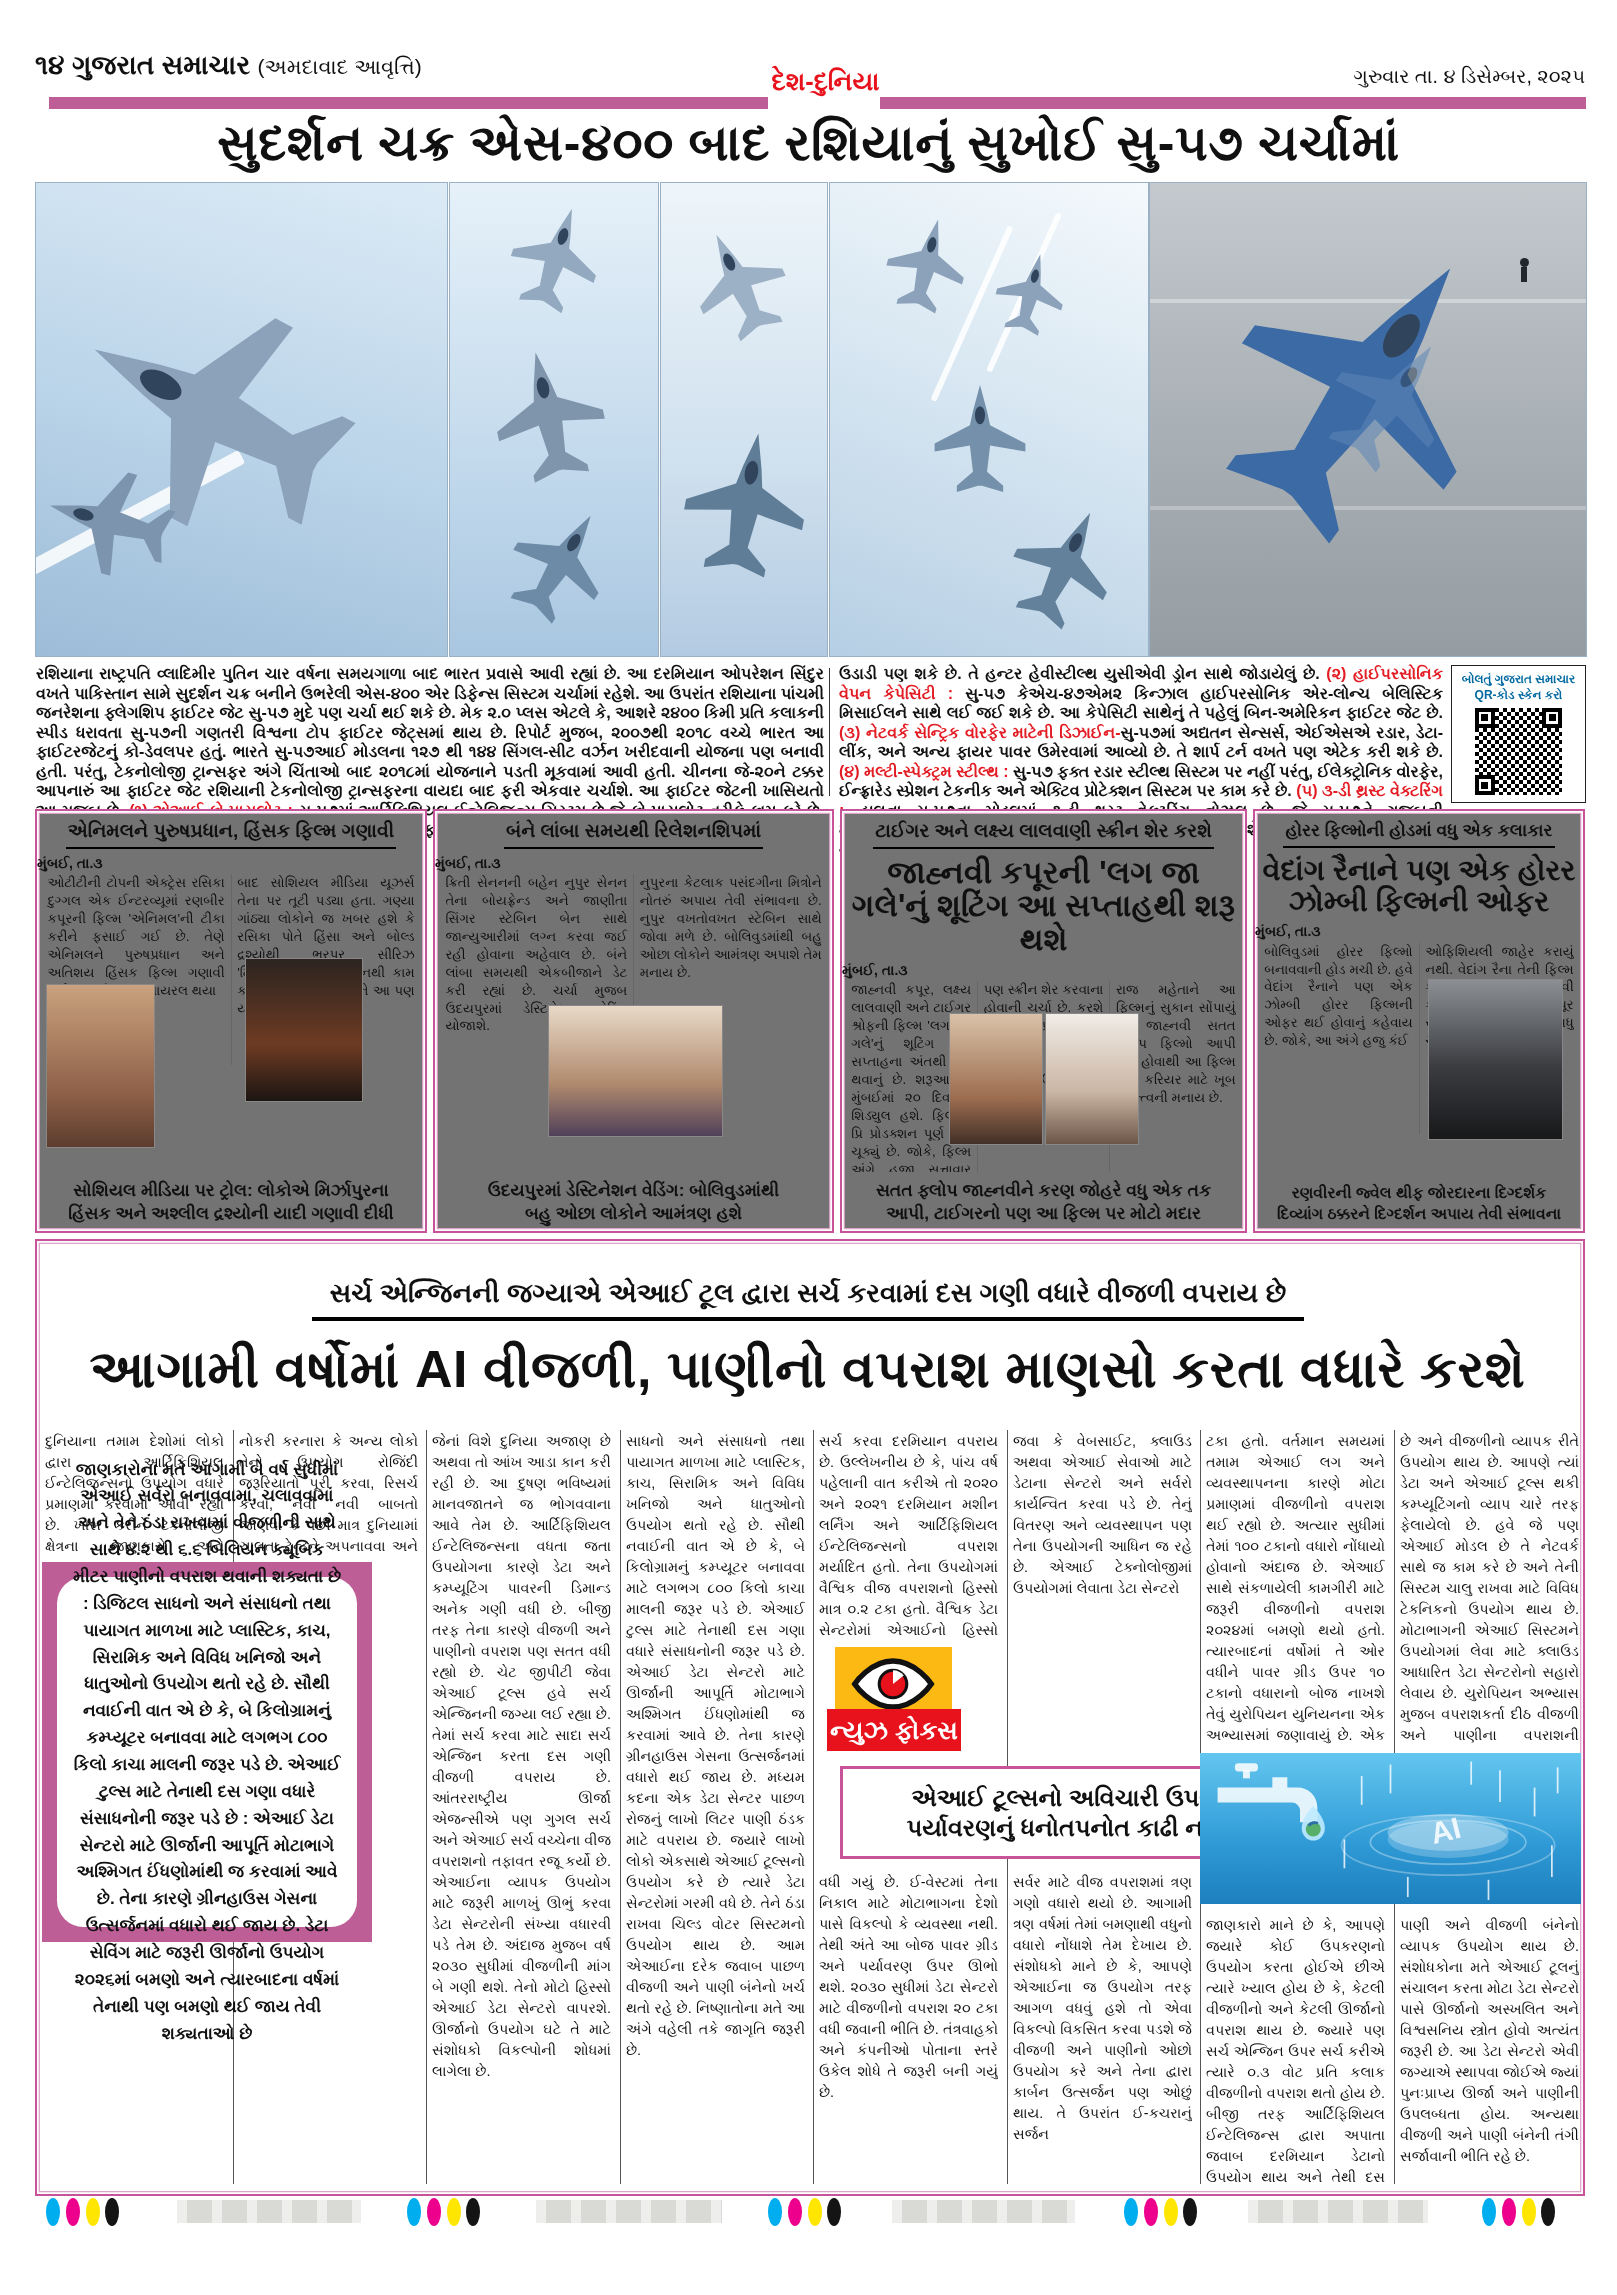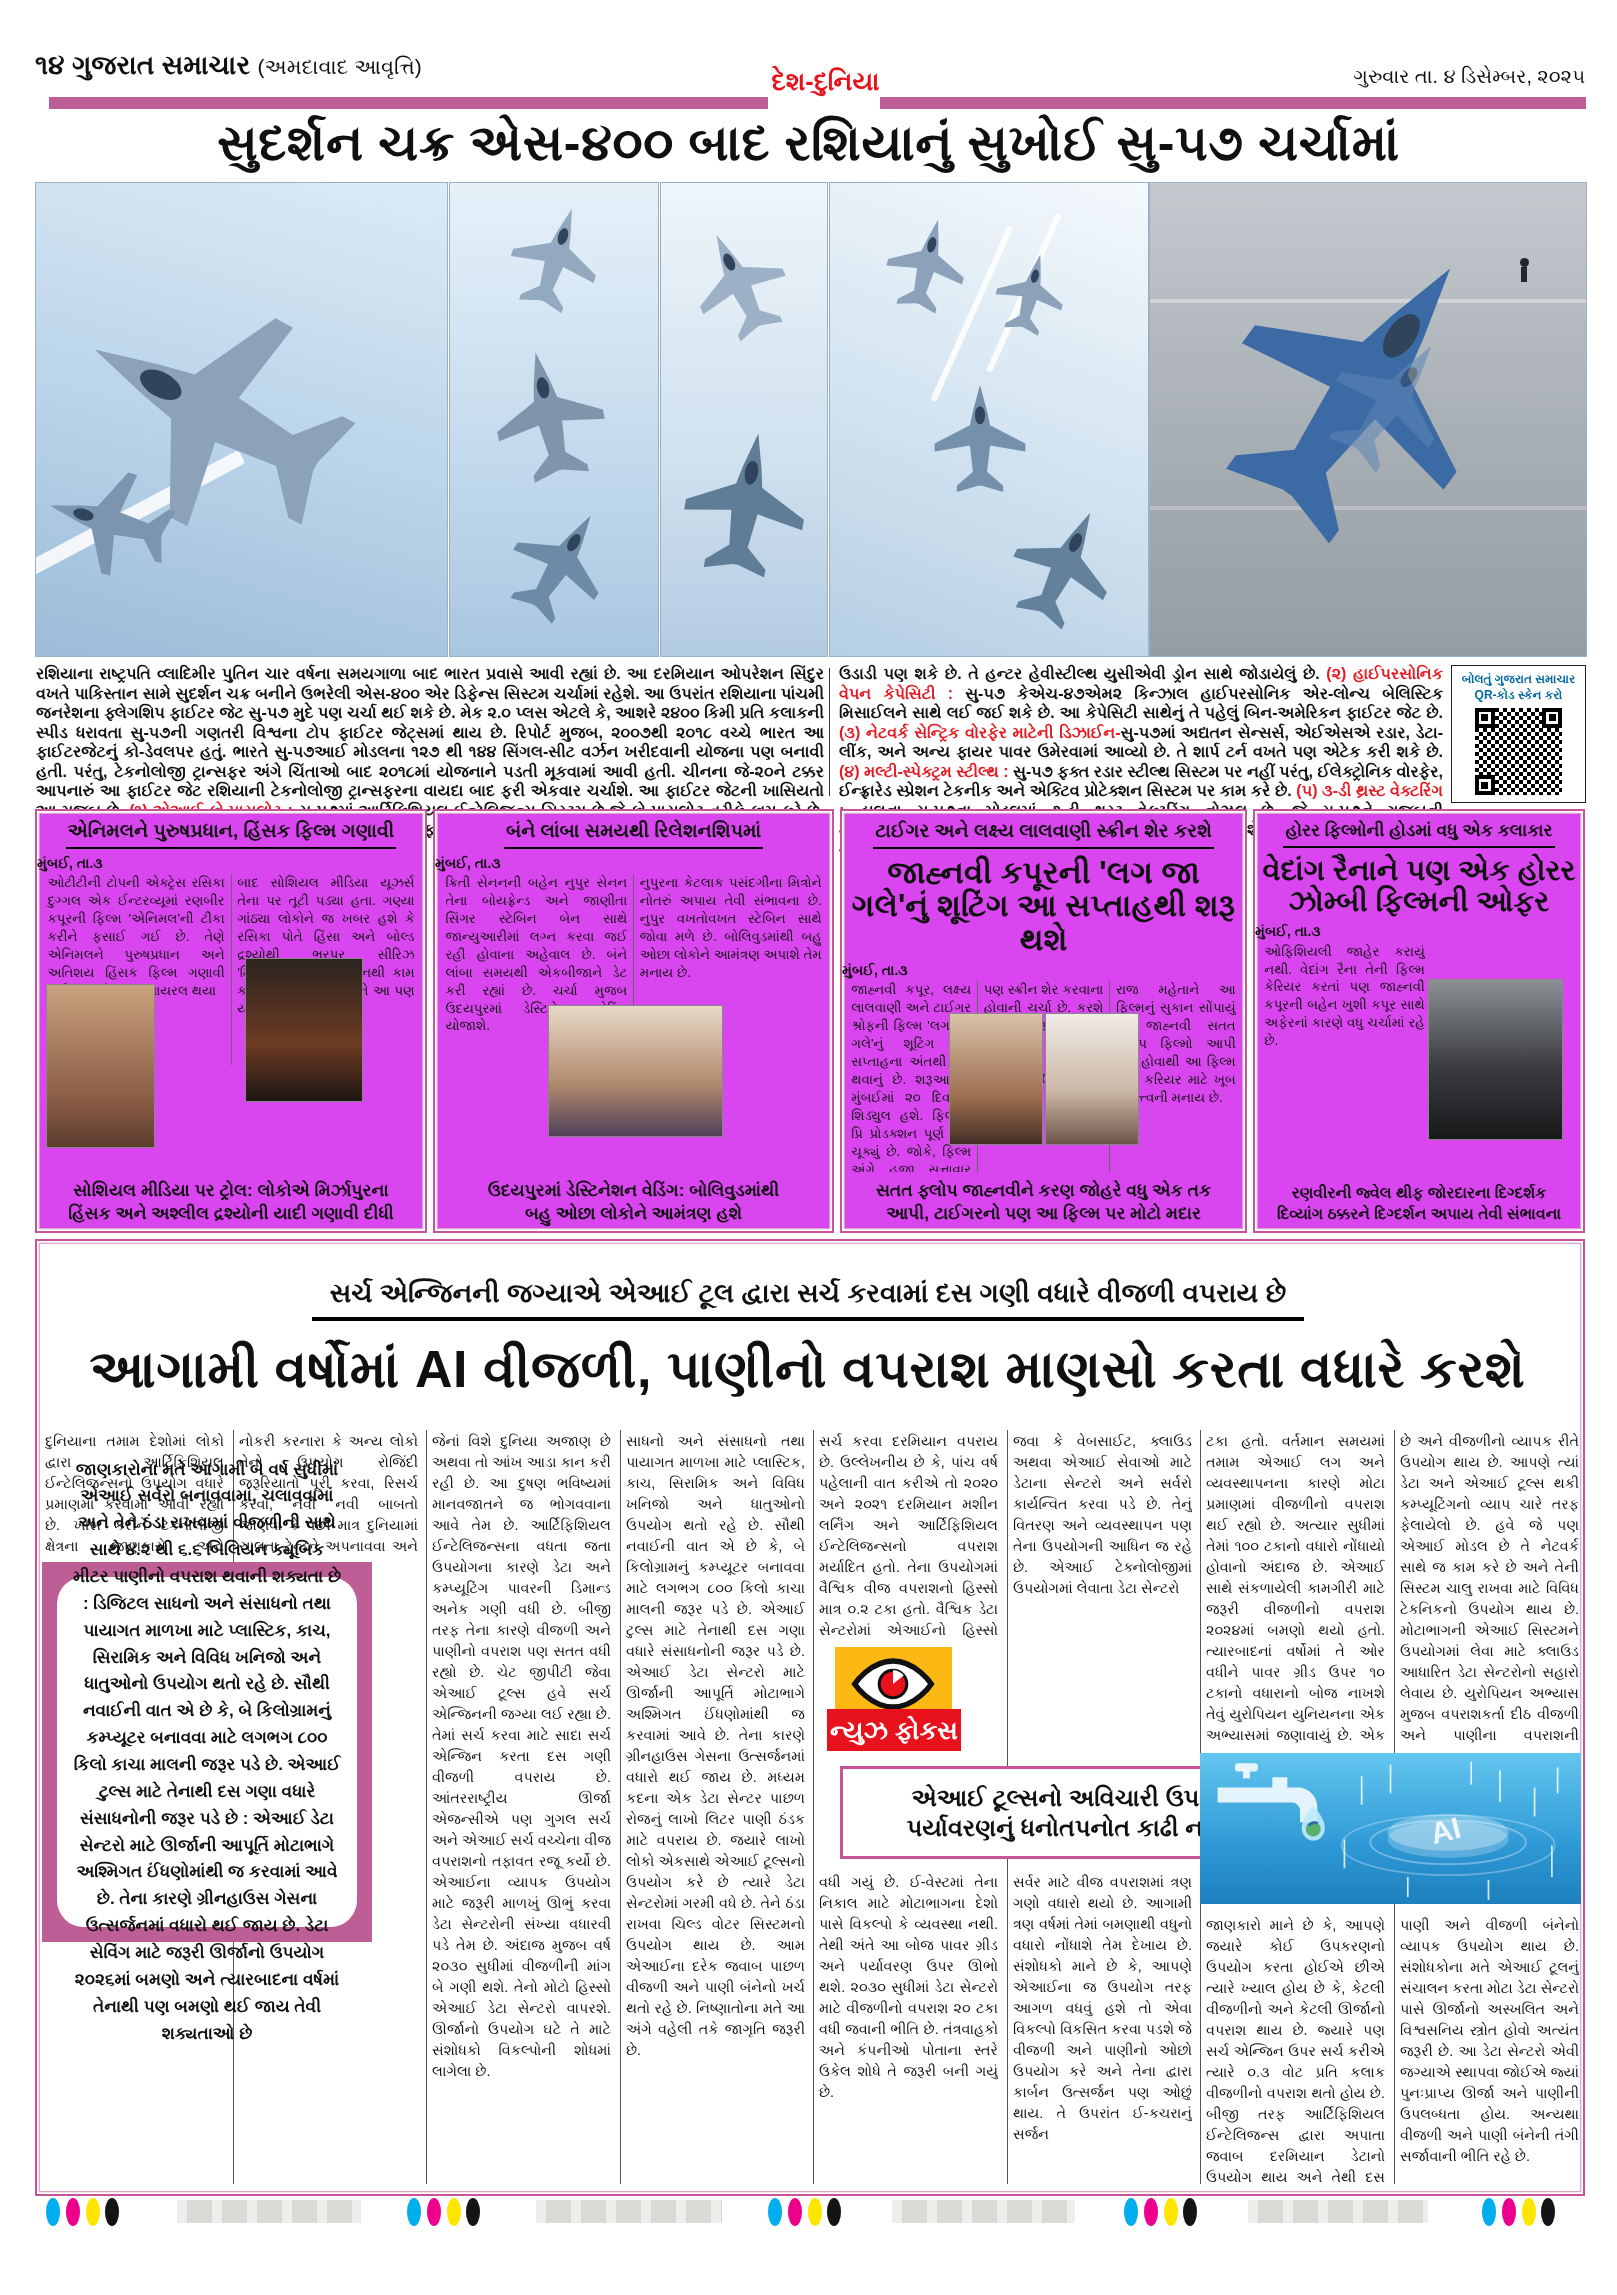--- a/index.html
+++ b/index.html
@@ -11,21 +11,21 @@
   .clip{overflow:hidden;}
   
   .pinkbar{background:#bd5e97;height:11.6px;}
   .section-label{color:#e8121c;font-weight:bold;font-size:25.4px;text-align:center;}
   
   .lead-headline{font-size:50px;font-weight:bold;text-align:center;letter-spacing:0.6px;}
   .photo{border:0.6px solid #9ab0c4;}
   .cap{font-size:16px;font-weight:bold;line-height:1.22;}
   .cap .red{color:#e31b23;}
   
-  .mbox{background:#d946ef;border:2.3px solid #c75399;box-shadow:inset 0 0 0 1.7px #fff,inset 0 0 0 2.9px #dda4c9;}
+  .mbox{background:#737373;border:2.3px solid #c75399;box-shadow:inset 0 0 0 1.7px #fff,inset 0 0 0 2.9px #dda4c9;}
   .kicker{display:inline-block;font-size:19px;font-weight:bold;border-bottom:2.3px solid #000;padding:3.5px 2.3px 4.6px;}
   .bhead{font-size:31px;font-weight:bold;line-height:1.08;text-align:center;}
   .dateline{font-size:14px;font-weight:bold;text-align:left;padding-right:8px;}
   .bbody{font-size:13.3px;line-height:1.35;}
   .bcol{padding:0 5.8px;}
   .bcol + .bcol{border-left:1.2px solid #666;}
   .strip{font-size:17.3px;font-weight:bold;text-align:center;line-height:1.3;}
   .ph{border:0.6px solid #888;}
   
   .aibox{background:#fff;border:2.3px solid #c75399;box-shadow:inset 0 0 0 1.7px #fff,inset 0 0 0 2.9px #dda4c9;}
@@ -191,20 +191,21 @@
       <div>સતત ફ્લોપ જાહ્નવીને કરણ જોહરે વધુ એક તક</div>
         <div>આપી, ટાઈગરનો પણ આ ફિલ્મ પર મોટો મદાર</div>
     </div>
   </div>
 
   <div class="abs mbox" style="left:1253px;top:809px;width:328px;height:420px;">
     <div class="center" style="margin-top:5.8px;"><span class="kicker" style="font-size:17.3px;">હોરર ફિલ્મોની હોડમાં વધુ એક કલાકાર</span></div>
     <div class="bhead" style="margin:7px 7px 0;font-size:29px;">વેદાંગ રૈનાને પણ એક હોરર ઝોમ્બી ફિલ્મની ઓફર</div>
     <div class="dateline" style="margin-top:5.8px;width:162px;">મુંબઈ, તા.૩</div>
     <div style="display:flex;margin:2.3px 3.5px 0;height:191px;overflow:hidden;">
+      <div class="bcol bbody just" style="width:50%;">બોલિવુડમાં હોરર ફિલ્મો બનાવવાની હોડ મચી છે. હવે વેદાંગ રૈનાને પણ એક ઝોમ્બી હોરર ફિલ્મની ઓફર થઈ હોવાનું કહેવાય છે. જોકે, આ અંગે હજુ કંઈ</div>
       <div class="bcol bbody just" style="width:50%;">ઓફિશિયલી જાહેર કરાયું નથી. વેદાંગ રૈના તેની ફિલ્મ કેરિયર કરતાં પણ જાહ્નવી કપૂરની બહેન ખુશી કપૂર સાથે અફેરનાં કારણે વધુ ચર્ચામાં રહે છે.</div>
     </div>
     <div class="abs ph" style="left:173px;top:168px;width:133px;height:159px;background:linear-gradient(180deg,#8c8f94,#3a3c40 55%,#17181a);"></div>
     <div class="abs strip" style="left:0;bottom:7px;width:100%;font-size:15.6px;">
       <div>રણવીરની જ્વેલ થીફ જોરદારના દિગ્દર્શક</div>
         <div>દિવ્યાંગ ઠક્કરને દિગ્દર્શન અપાય તેવી સંભાવના</div>
     </div>
   </div>
 
   <div class="abs aibox" style="left:35px;top:1239px;width:1546px;height:953px;"></div>

